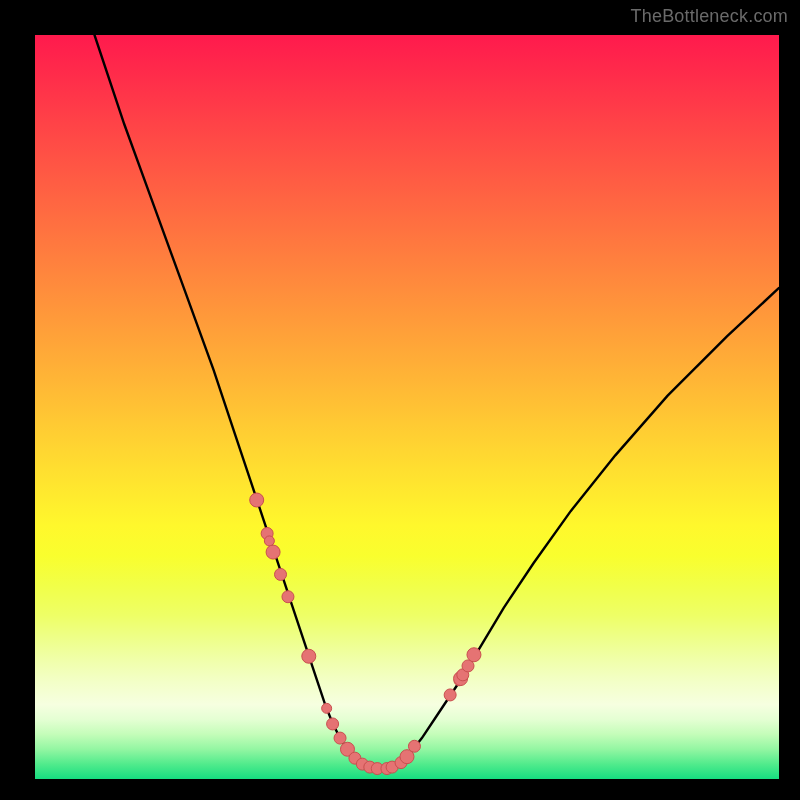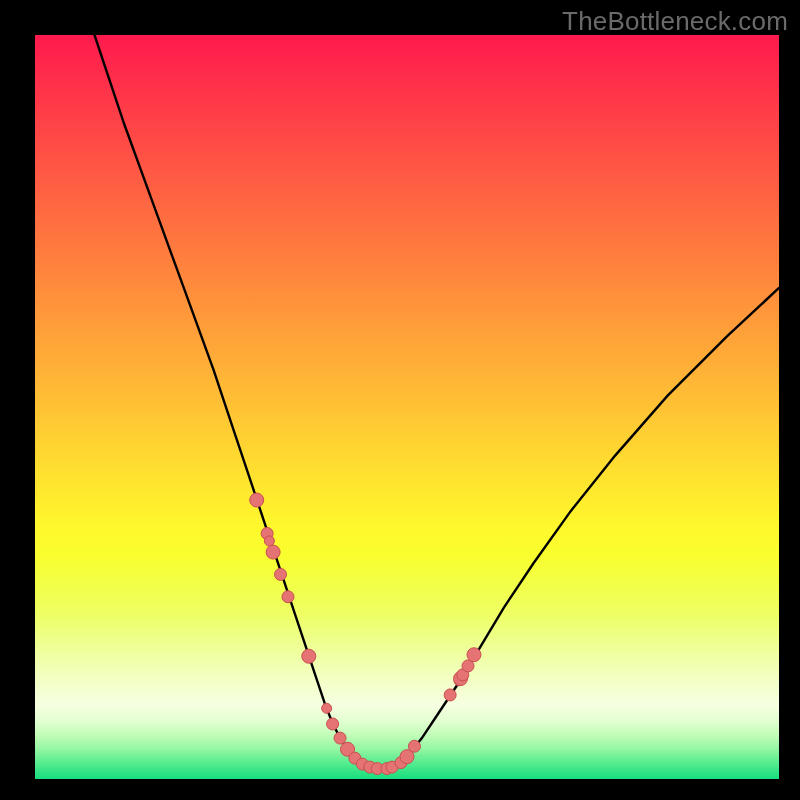--- a/index.html
+++ b/index.html
@@ -58,21 +58,21 @@
       #93f6a2 96%,
       #51eb8c 98%,
       #16dd80 100%
     );
   }
   .watermark {
     position: absolute;
     top: 6px;
     right: 12px;
     color: #6a6a6a;
-    font-size: 26px;
+    font-size: 18px;
     font-weight: 500;
     letter-spacing: 0.2px;
     user-select: none;
   }
   svg {
     position: absolute;
     left: 0;
     top: 0;
   }
 </style>

